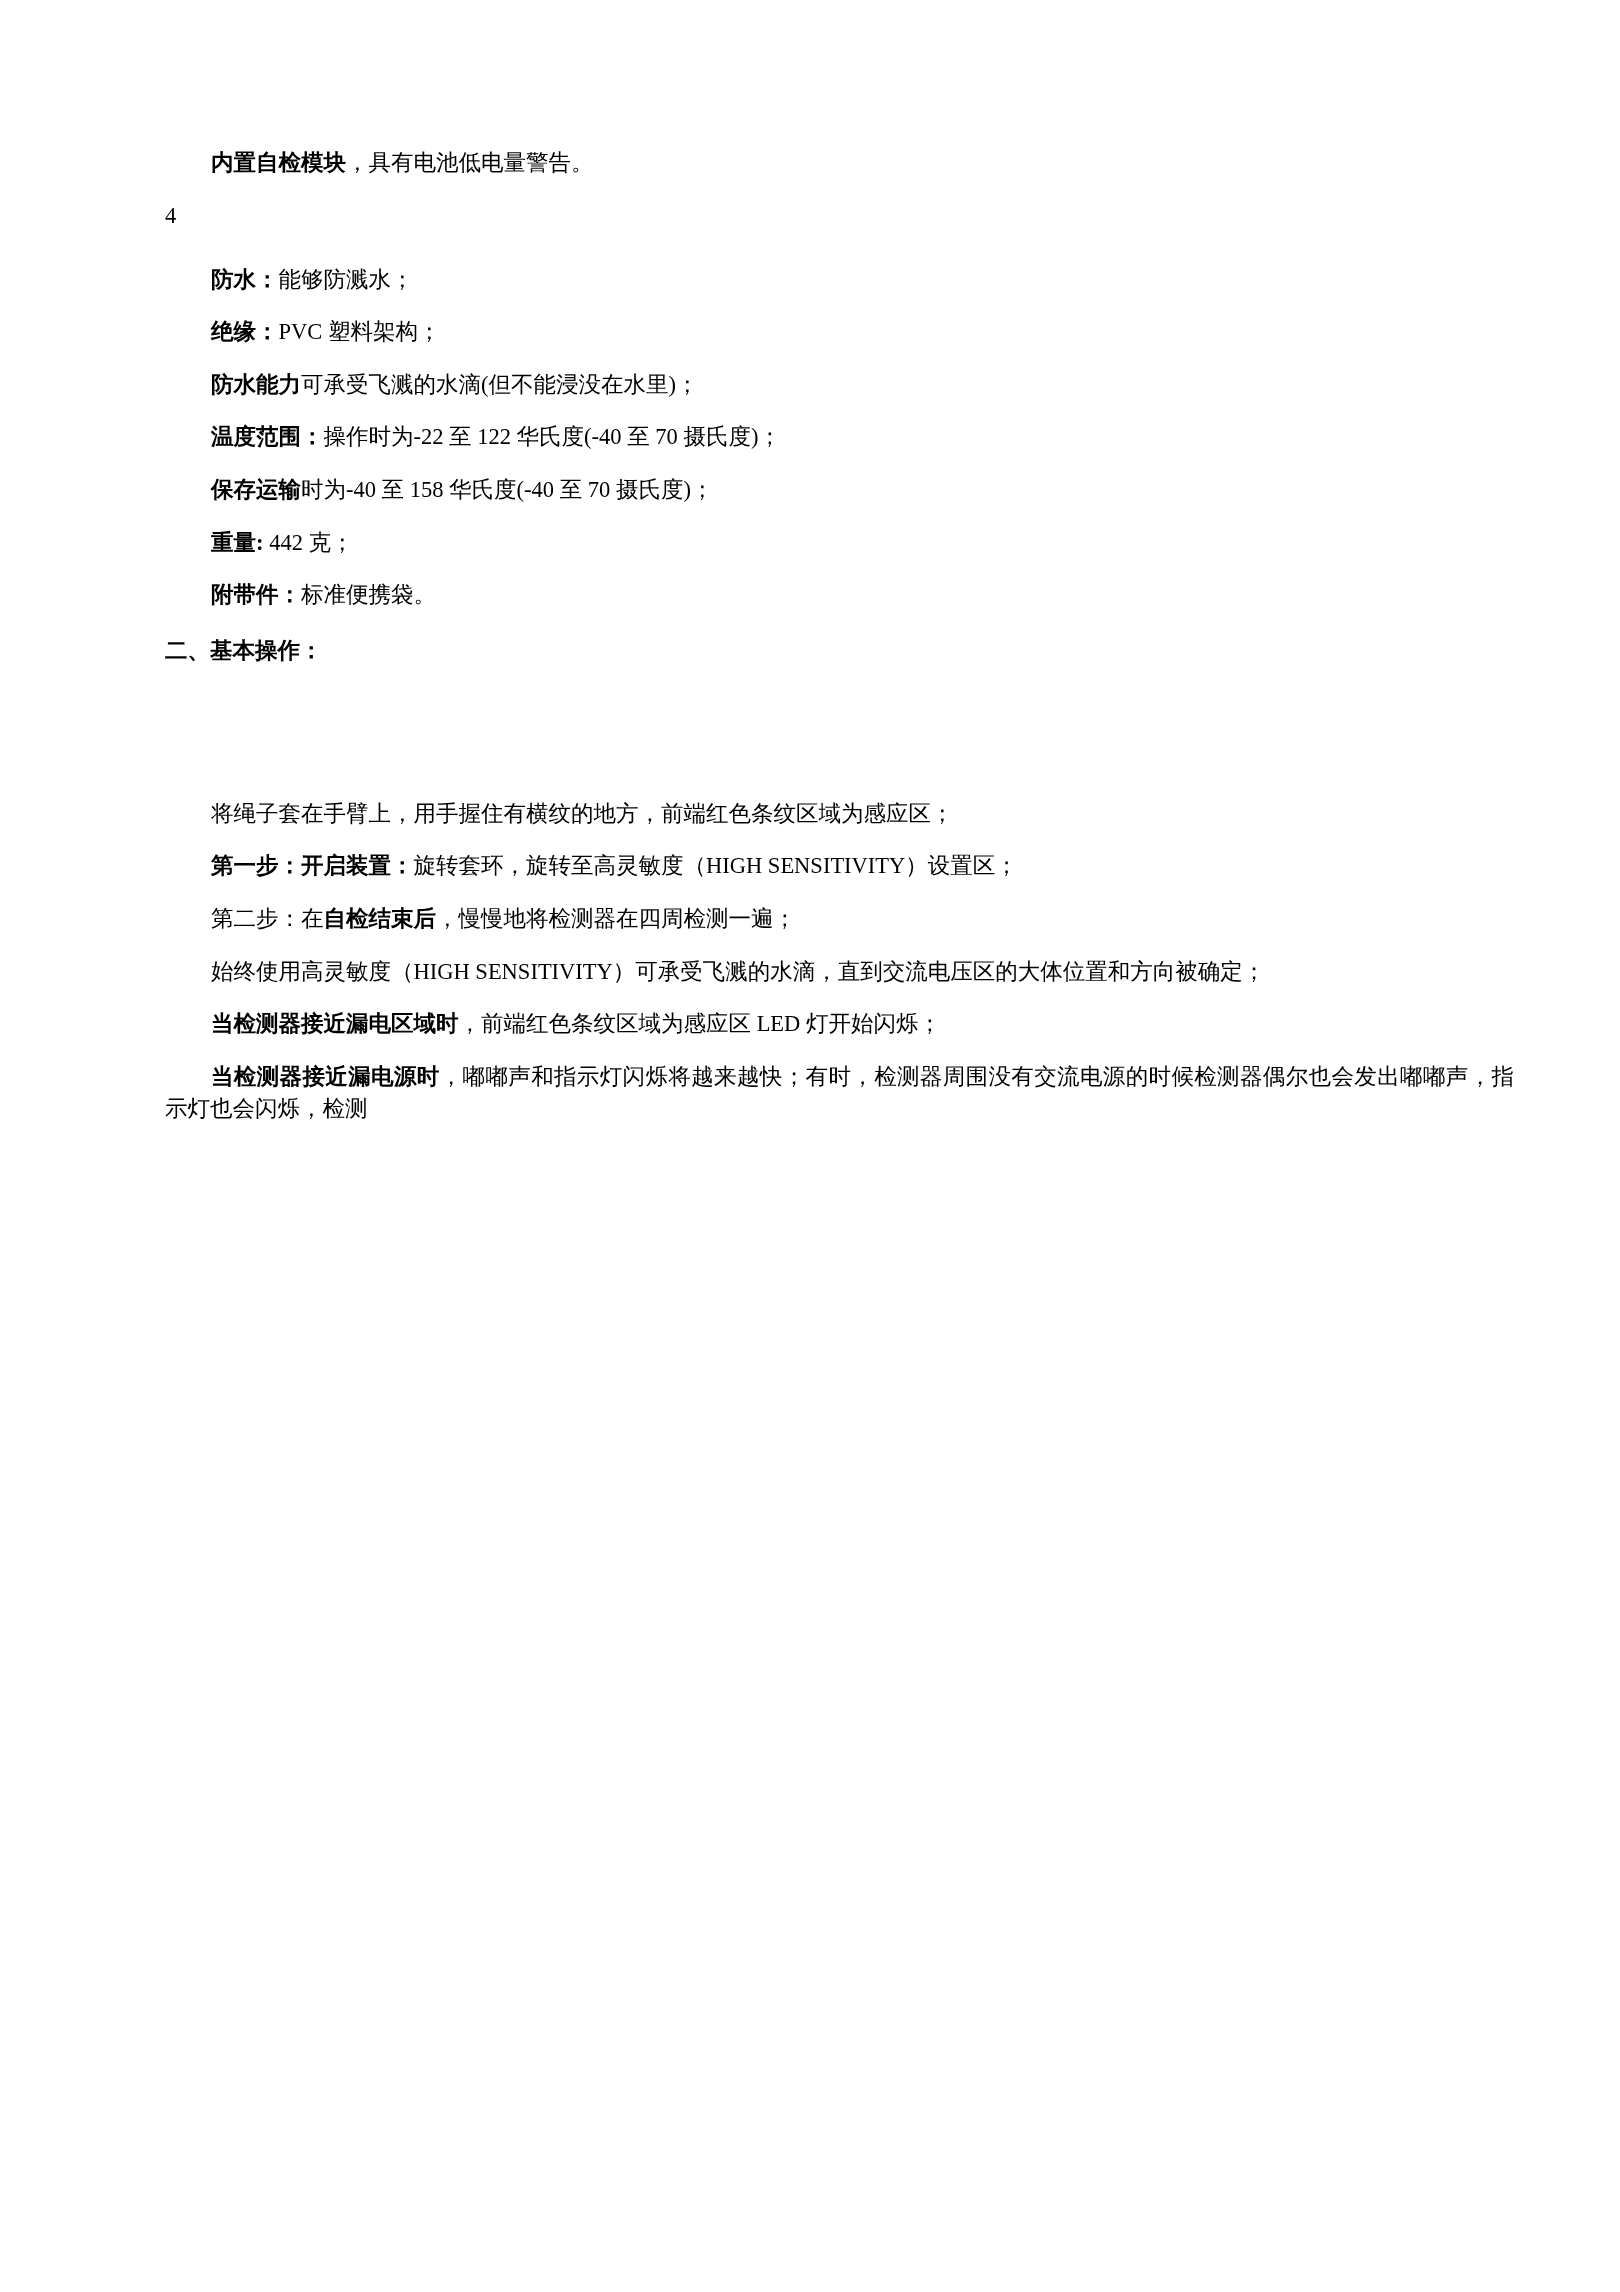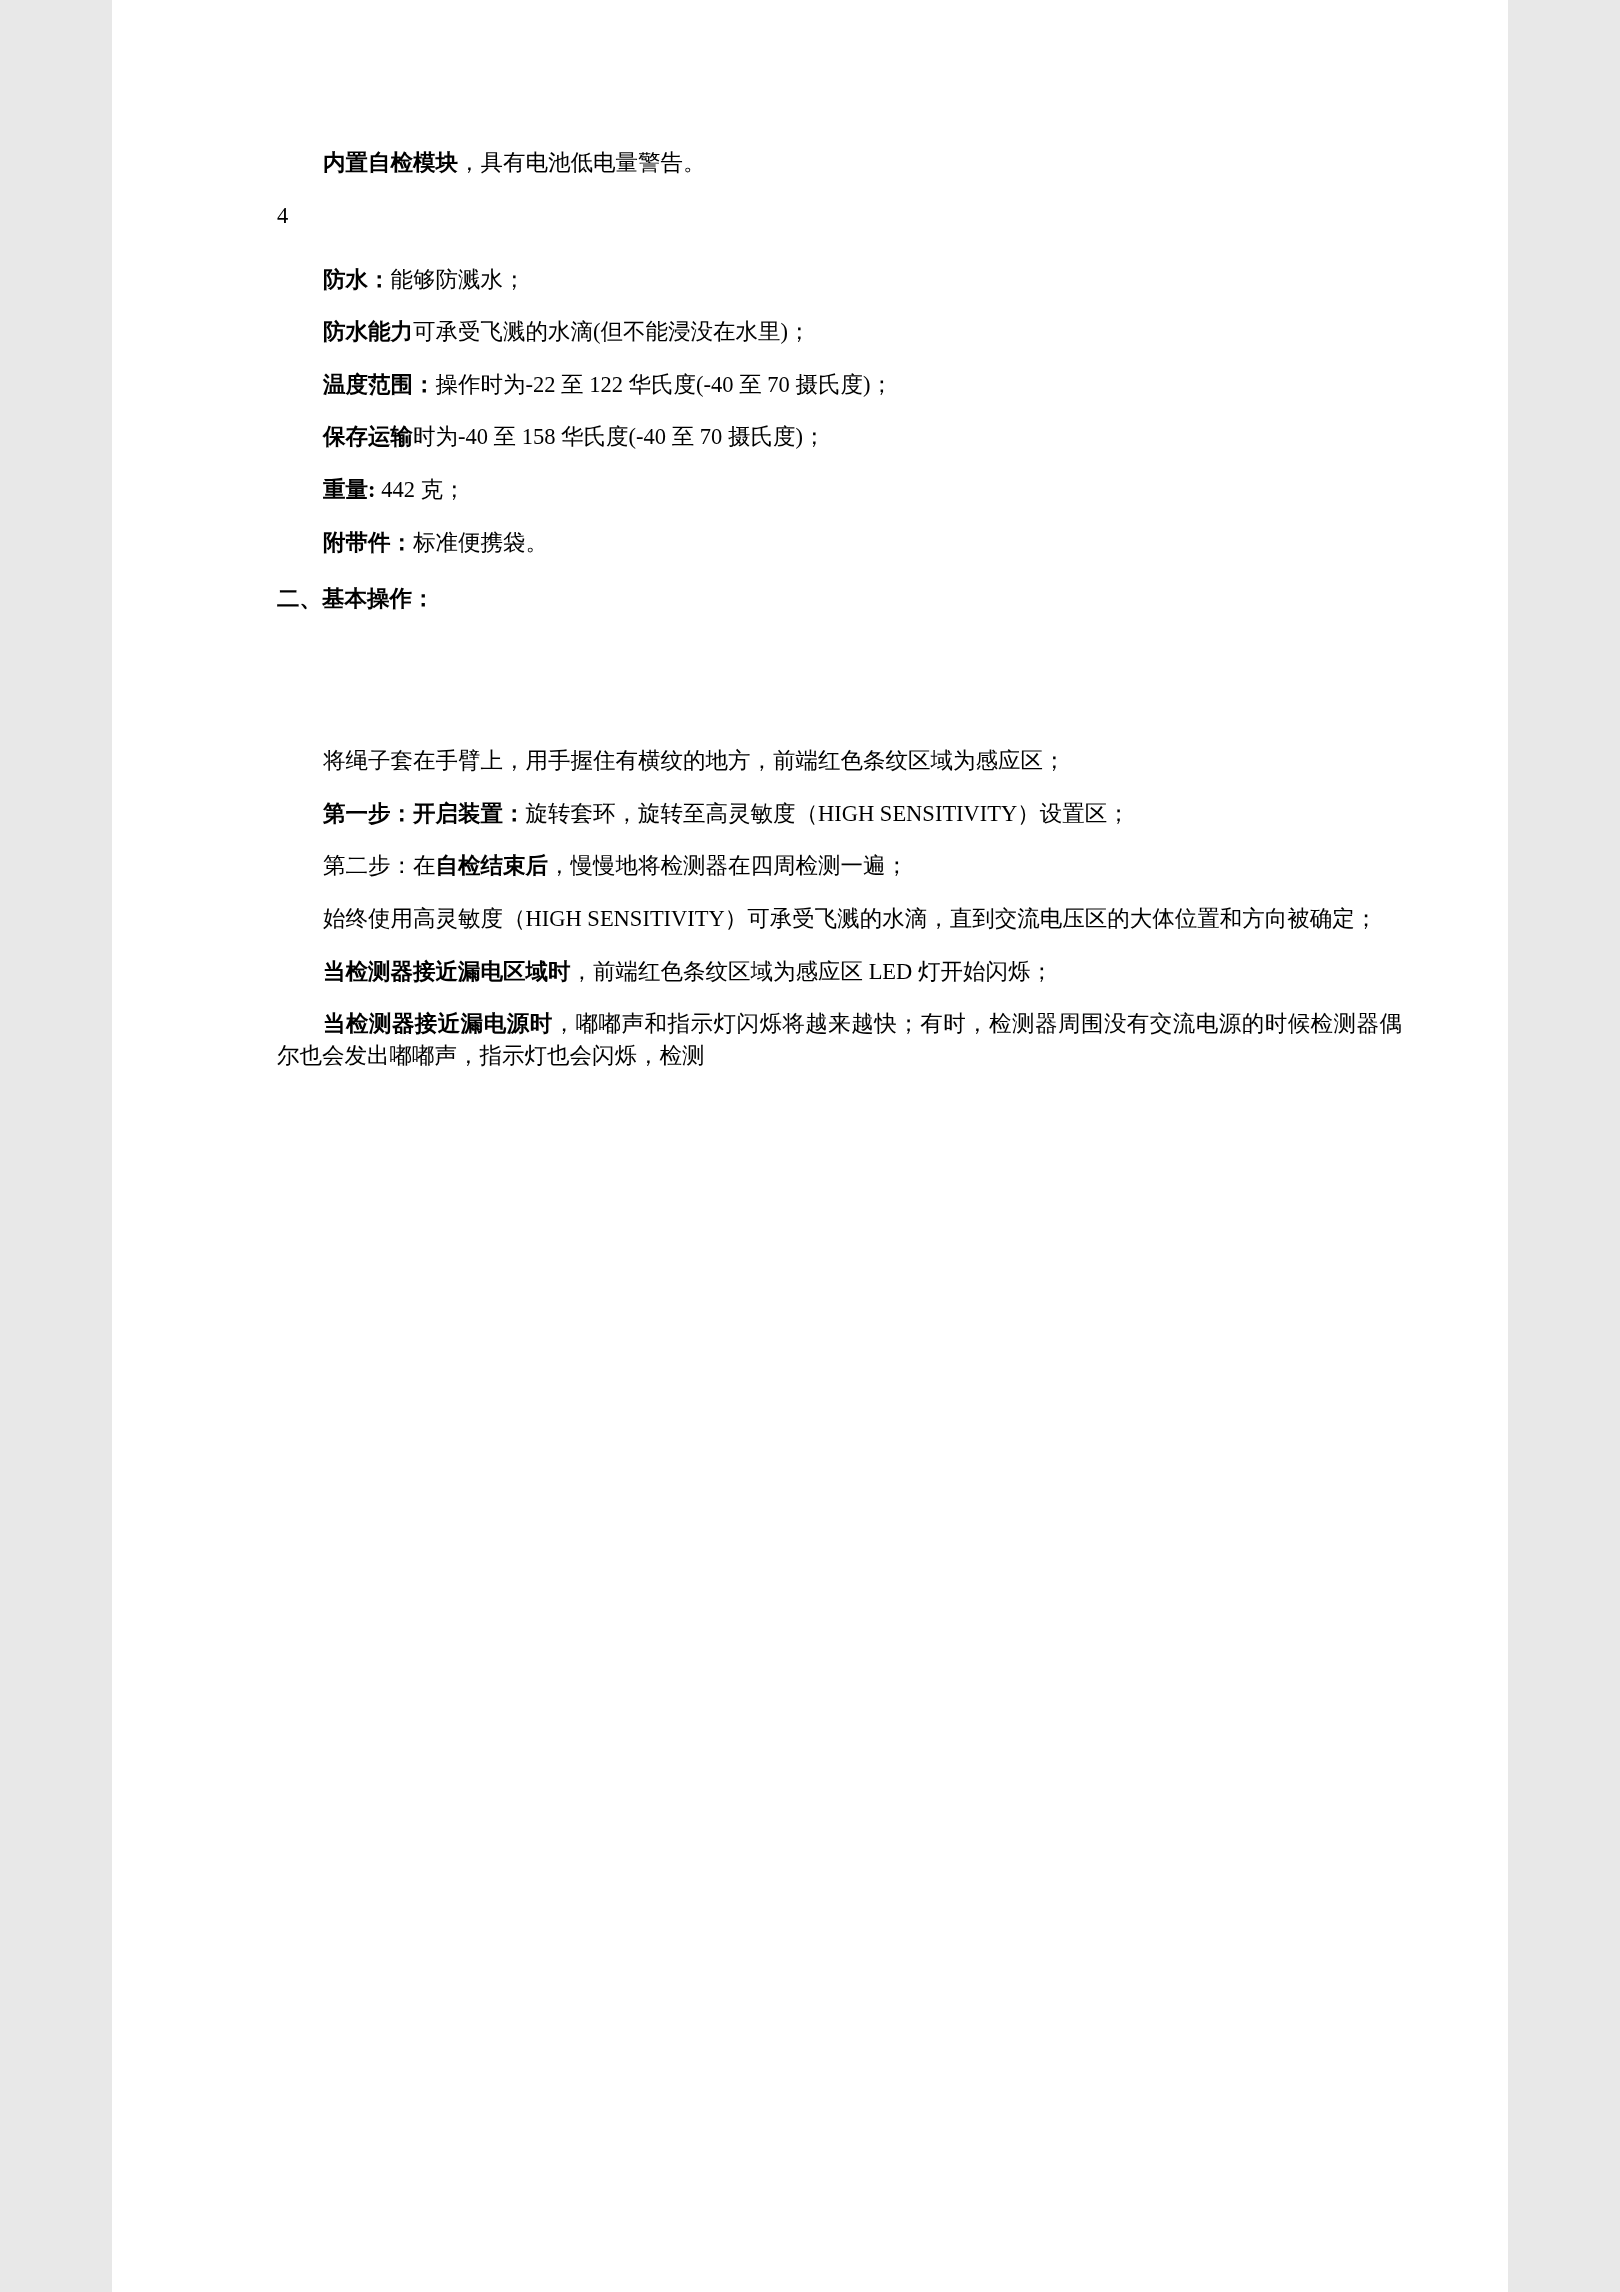--- a/index.html
+++ b/index.html
@@ -2,21 +2,21 @@
 <html><head>
 <meta charset="utf-8">
 <style>
   html, body {
     margin: 0;
     padding: 0;
     background: #e8e8e8;
   }
   .page {
     position: relative;
-    width: 1396px;
+    width: 1620px;
     height: 2293px;
     margin: 0 auto;
     background: #ffffff;
     box-sizing: border-box;
     padding: 147px 106px 0 165px;
     font-family: "Liberation Serif", "DejaVu Serif", serif;
     color: #000000;
     font-size: 22.5px;
     line-height: 32px;
     overflow: hidden;
@@ -41,20 +41,21 @@
   }
 </style>
 </head>
 <body>
 
 <div class="page">
   <div>
       <p class="para indent"><span class="run run-bold">内置自检模块</span><span class="run">，具有电池低电量警告。</span></p>
       <p class="para" style="margin-top: 11.8px; margin-bottom: 32px;"><span class="run">4</span></p>
       <p class="para indent"><span class="run run-bold">防水：</span><span class="run">能够防溅水；</span></p>
+      <p class="para indent"><span class="run run-bold">绝缘：</span><span class="run">PVC 塑料架构；</span></p>
       <p class="para indent"><span class="run run-bold">防水能力</span><span class="run">可承受飞溅的水滴(但不能浸没在水里)；</span></p>
       <p class="para indent"><span class="run run-bold">温度范围：</span><span class="run">操作时为-22 至 122 华氏度(-40 至 70 摄氏度)；</span></p>
       <p class="para indent"><span class="run run-bold">保存运输</span><span class="run">时为-40 至 158 华氏度(-40 至 70 摄氏度)；</span></p>
       <p class="para indent"><span class="run run-bold">重量:</span><span class="run"> 442 克；</span></p>
       <p class="para indent"><span class="run run-bold">附带件：</span><span class="run">标准便携袋。</span></p>
       <p class="para" style="margin-top: 24px;"><span class="run run-bold">二、基本操作：</span></p>
       <div class="spacer" style="height: 110px;"></div>
       <p class="para indent"><span class="run">将绳子套在手臂上，用手握住有横纹的地方，前端红色条纹区域为感应区；</span></p>
       <p class="para indent"><span class="run run-bold">第一步：开启装置：</span><span class="run">旋转套环，旋转至高灵敏度（HIGH SENSITIVITY）设置区；</span></p>
       <p class="para indent"><span class="run">第二步：在</span><span class="run run-bold">自检结束后</span><span class="run">，慢慢地将检测器在四周检测一遍；</span></p>

